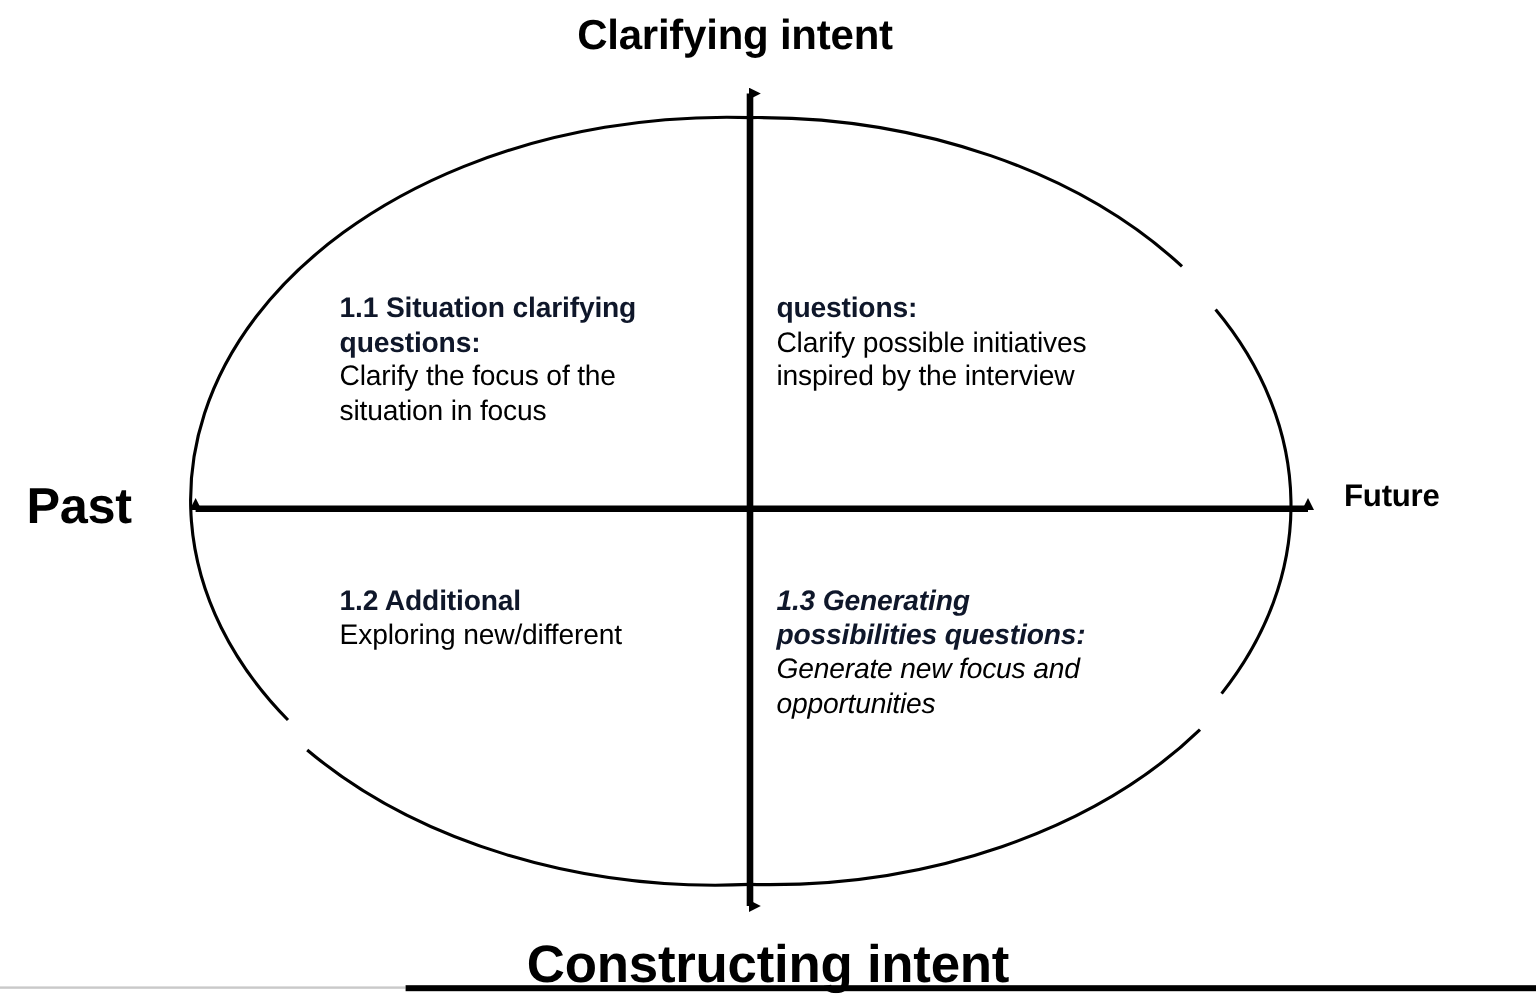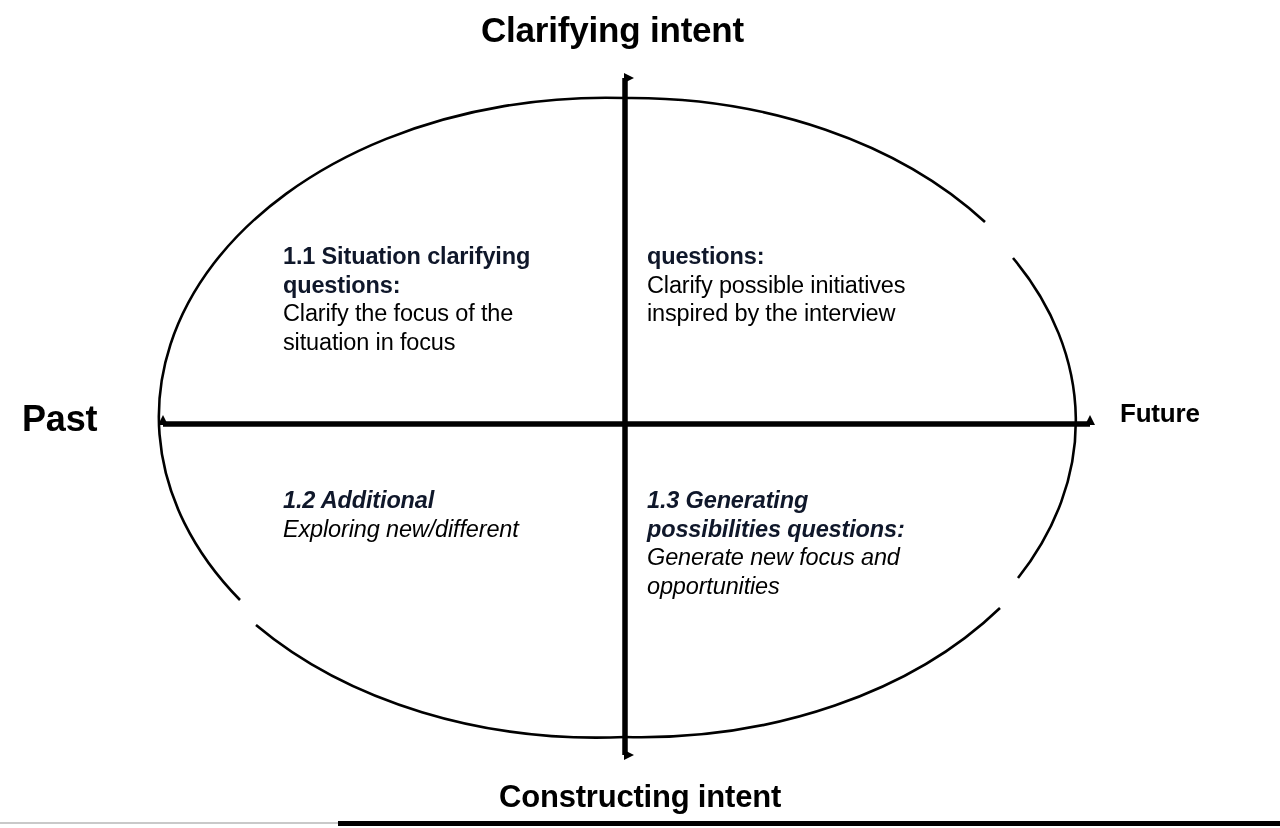--- a/index.html
+++ b/index.html
@@ -39,26 +39,26 @@
     top: 10px;
     width: 1225px;
     text-align: center;
     font-size: 35px;
   }
   #label-bottom {
     left: 0;
     top: 779px;
     width: 1280px;
     text-align: center;
-    font-size: 31px;
+    font-size: 44px;
   }
   #label-left {
     left: 22px;
     top: 398px;
-    font-size: 36px;
+    font-size: 42px;
   }
   #label-right {
     left: 1120px;
     top: 398px;
     font-size: 26px;
   }
 
   
   .quadrant {
     position: absolute;
@@ -74,21 +74,21 @@
   }
   .quadrant .q-desc {
     font-size: 23.5px;
     font-weight: normal;
     color: #000000;
     margin: 0;
     letter-spacing: -0.15px;
   }
   #quadrant-11 { left: 283px; top: 242px; }
   #quadrant-14 { left: 647px; top: 242px; }
-  #quadrant-12 { left: 283px; top: 486px; font-style: italic; }
+  #quadrant-12 { left: 283px; top: 486px; }
   #quadrant-13 { left: 647px; top: 486px; font-style: italic; }
 
   
   #bottom-rule-dark {
     position: absolute;
     left: 338px;
     top: 821px;
     width: 942px;
     height: 5px;
     background: #000000;

